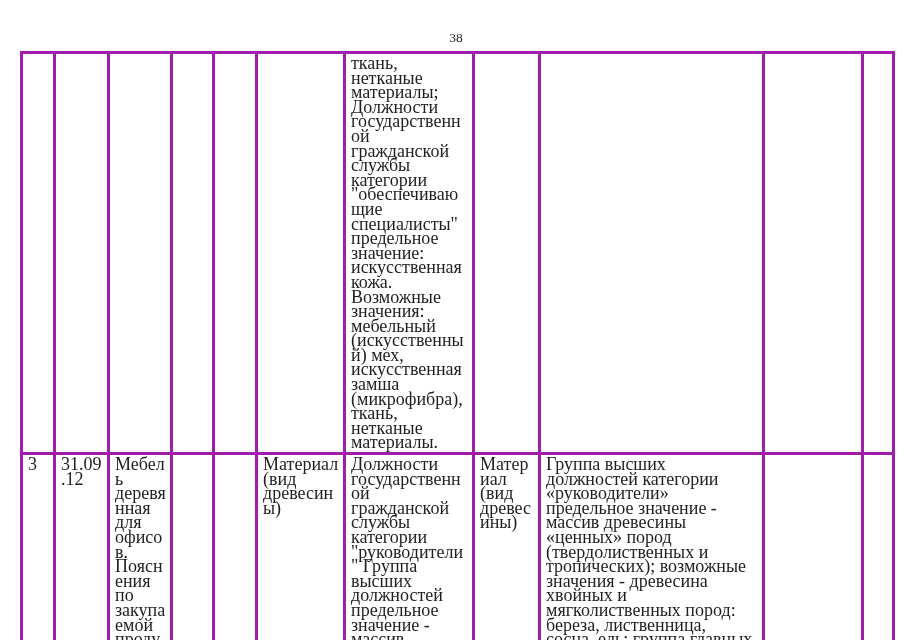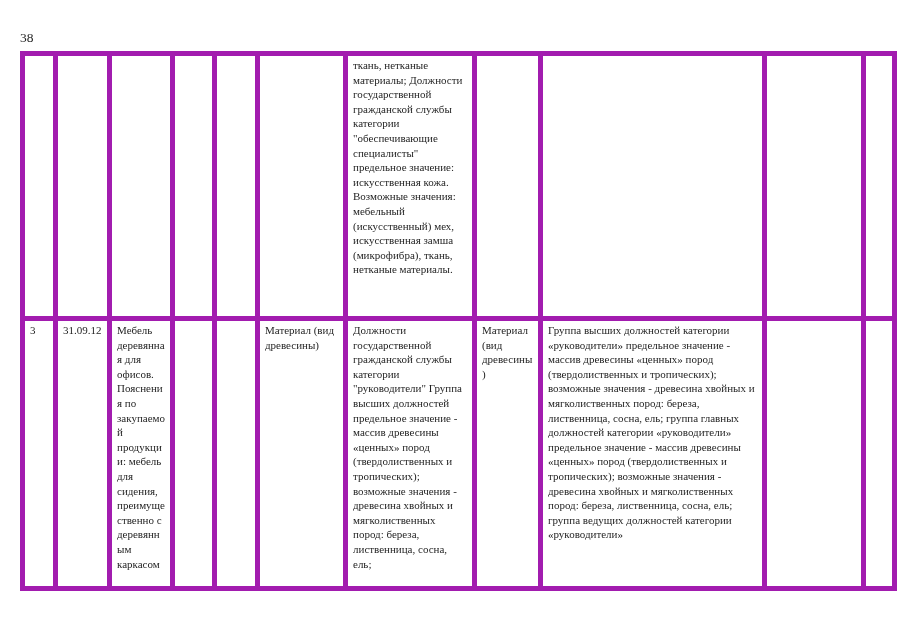--- a/index.html
+++ b/index.html
@@ -14,37 +14,38 @@
     background: #ffffff;
     overflow: hidden;
     font-family: "Liberation Serif", "DejaVu Serif", serif;
     color: #1f1f1f;
   }
   .page-number {
     position: absolute;
     top: 30px;
     left: 20px;
     width: 872px;
+    text-align: center;
     font-size: 13.5px;
     line-height: 15px;
   }
   table.doc-table {
     position: absolute;
     left: 20px;
     top: 51px;
     width: 872px;
     border-collapse: collapse;
     table-layout: fixed;
     border-top: 2px solid #a6a6a6;
   }
   table.doc-table td {
-    border: 5px solid #a21caf;
+    border: 3px solid #a21caf;
     vertical-align: top;
     padding: 2px 4px 2px 5px;
-    font-size: 11px;
+    font-size: 18px;
     line-height: 14.6px;
     overflow-wrap: break-word;
     word-wrap: break-word;
     hyphens: none;
     white-space: pre-line;
   }
   tr.row-1 { height: 265px; }
   tr.row-2 { height: 270px; }
   td.c2 { padding-left: 4px; padding-right: 3px; }
 </style>

